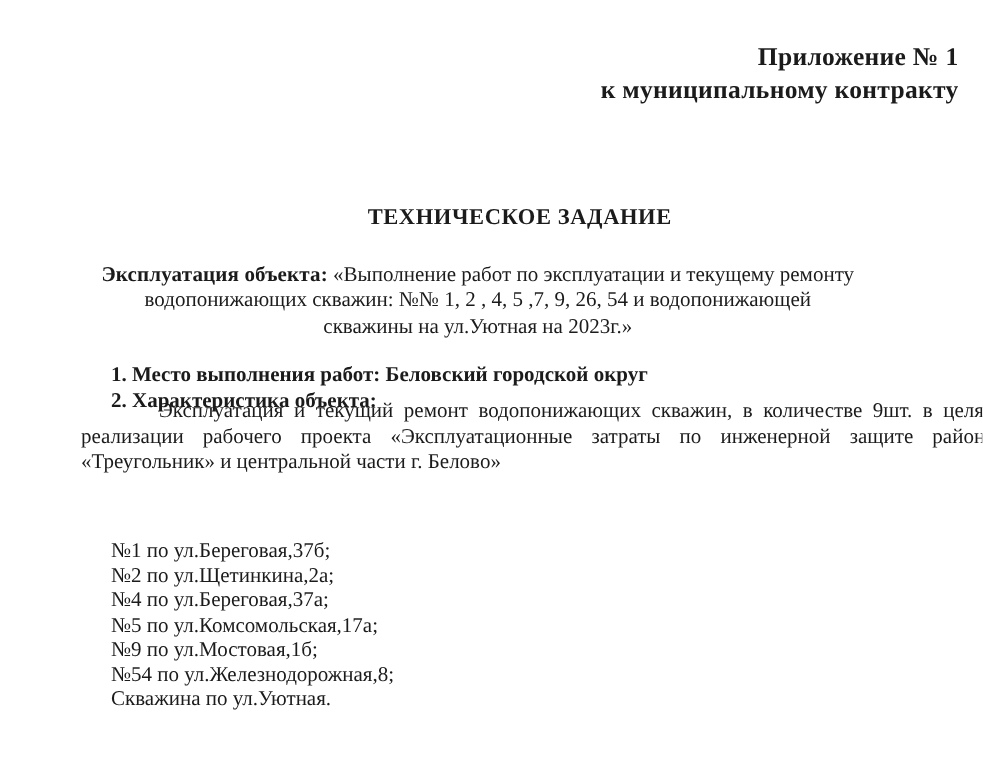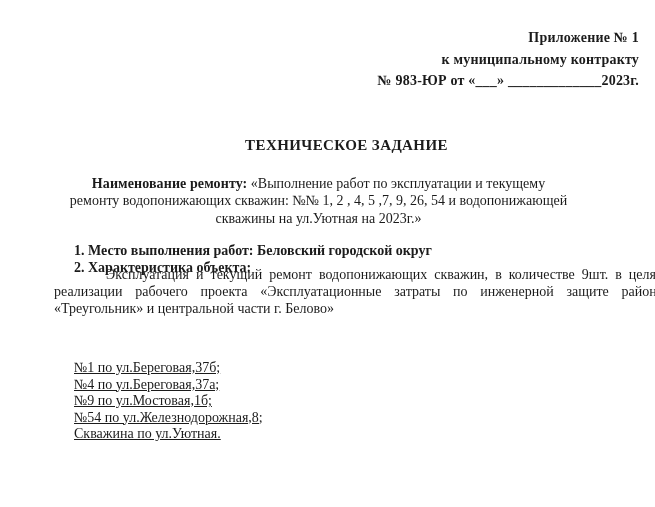--- a/index.html
+++ b/index.html
@@ -16,21 +16,21 @@
     font-family: "Liberation Serif", "DejaVu Serif", serif;
     color: #1b1b1b;
     font-size: 14px;
   }
   .header-block {
     position: absolute;
     top: 27px;
     right: 16px;
     text-align: right;
     font-weight: bold;
-    font-size: 14px;
+    font-size: 17px;
     line-height: 21.5px;
     letter-spacing: 0.2px;
   }
   .doc-title {
     position: absolute;
     top: 137px;
     left: 44px;
     width: 605px;
     text-align: center;
     font-weight: bold;
@@ -71,47 +71,47 @@
     width: 566px;
     font-weight: bold;
     text-align: justify;
     line-height: 17.2px;
   }
   .wells-list {
     position: absolute;
     top: 360px;
     left: 74px;
     line-height: 16.5px;
-    text-decoration: underline;
   }
   .well-item { white-space: nowrap; }
 </style>
 </head>
 <body>
 
 <div class="page">
 
   <div class="header-block">
     <div>Приложение № 1</div>
     <div>к муниципальному контракту</div>
-    <div>№ 983-ЮР от «___» _____________2023г.</div>
   </div>
 
   <div class="doc-title">ТЕХНИЧЕСКОЕ ЗАДАНИЕ</div>
 
-  <div class="object-name"><b>Наименование ремонту:</b><span> «Выполнение работ по эксплуатации и текущему ремонту водопонижающих скважин: №№ 1, 2 , 4, 5 ,7, 9, 26, 54 и водопонижающей скважины на ул.Уютная на 2023г.»</span></div>
+  <div class="object-name"><b>Эксплуатация объекта:</b><span> «Выполнение работ по эксплуатации и текущему ремонту водопонижающих скважин: №№ 1, 2 , 4, 5 ,7, 9, 26, 54 и водопонижающей скважины на ул.Уютная на 2023г.»</span></div>
 
   <div class="numbered-item item-place"><b>1. Место выполнения работ:</b><span> Беловский городской округ</span></div>
 
   <div class="numbered-item item-char"><b>2. Характеристика объекта:</b></div>
 
   <div class="char-paragraph">Эксплуатация и текущий ремонт водопонижающих скважин, в количестве 9шт. в целях реализации рабочего проекта «Эксплуатационные затраты по инженерной защите района «Треугольник» и центральной части г. Белово»</div>
 
 
   <div class="wells-list">
     <div class="well-item">№1 по ул.Береговая,37б;</div>
+    <div class="well-item">№2 по ул.Щетинкина,2а;</div>
     <div class="well-item">№4 по ул.Береговая,37а;</div>
+    <div class="well-item">№5 по ул.Комсомольская,17а;</div>
     <div class="well-item">№9 по ул.Мостовая,1б;</div>
     <div class="well-item">№54 по ул.Железнодорожная,8;</div>
     <div class="well-item">Скважина по ул.Уютная.</div>
   </div>
 
 </div>
 
 </body></html>

